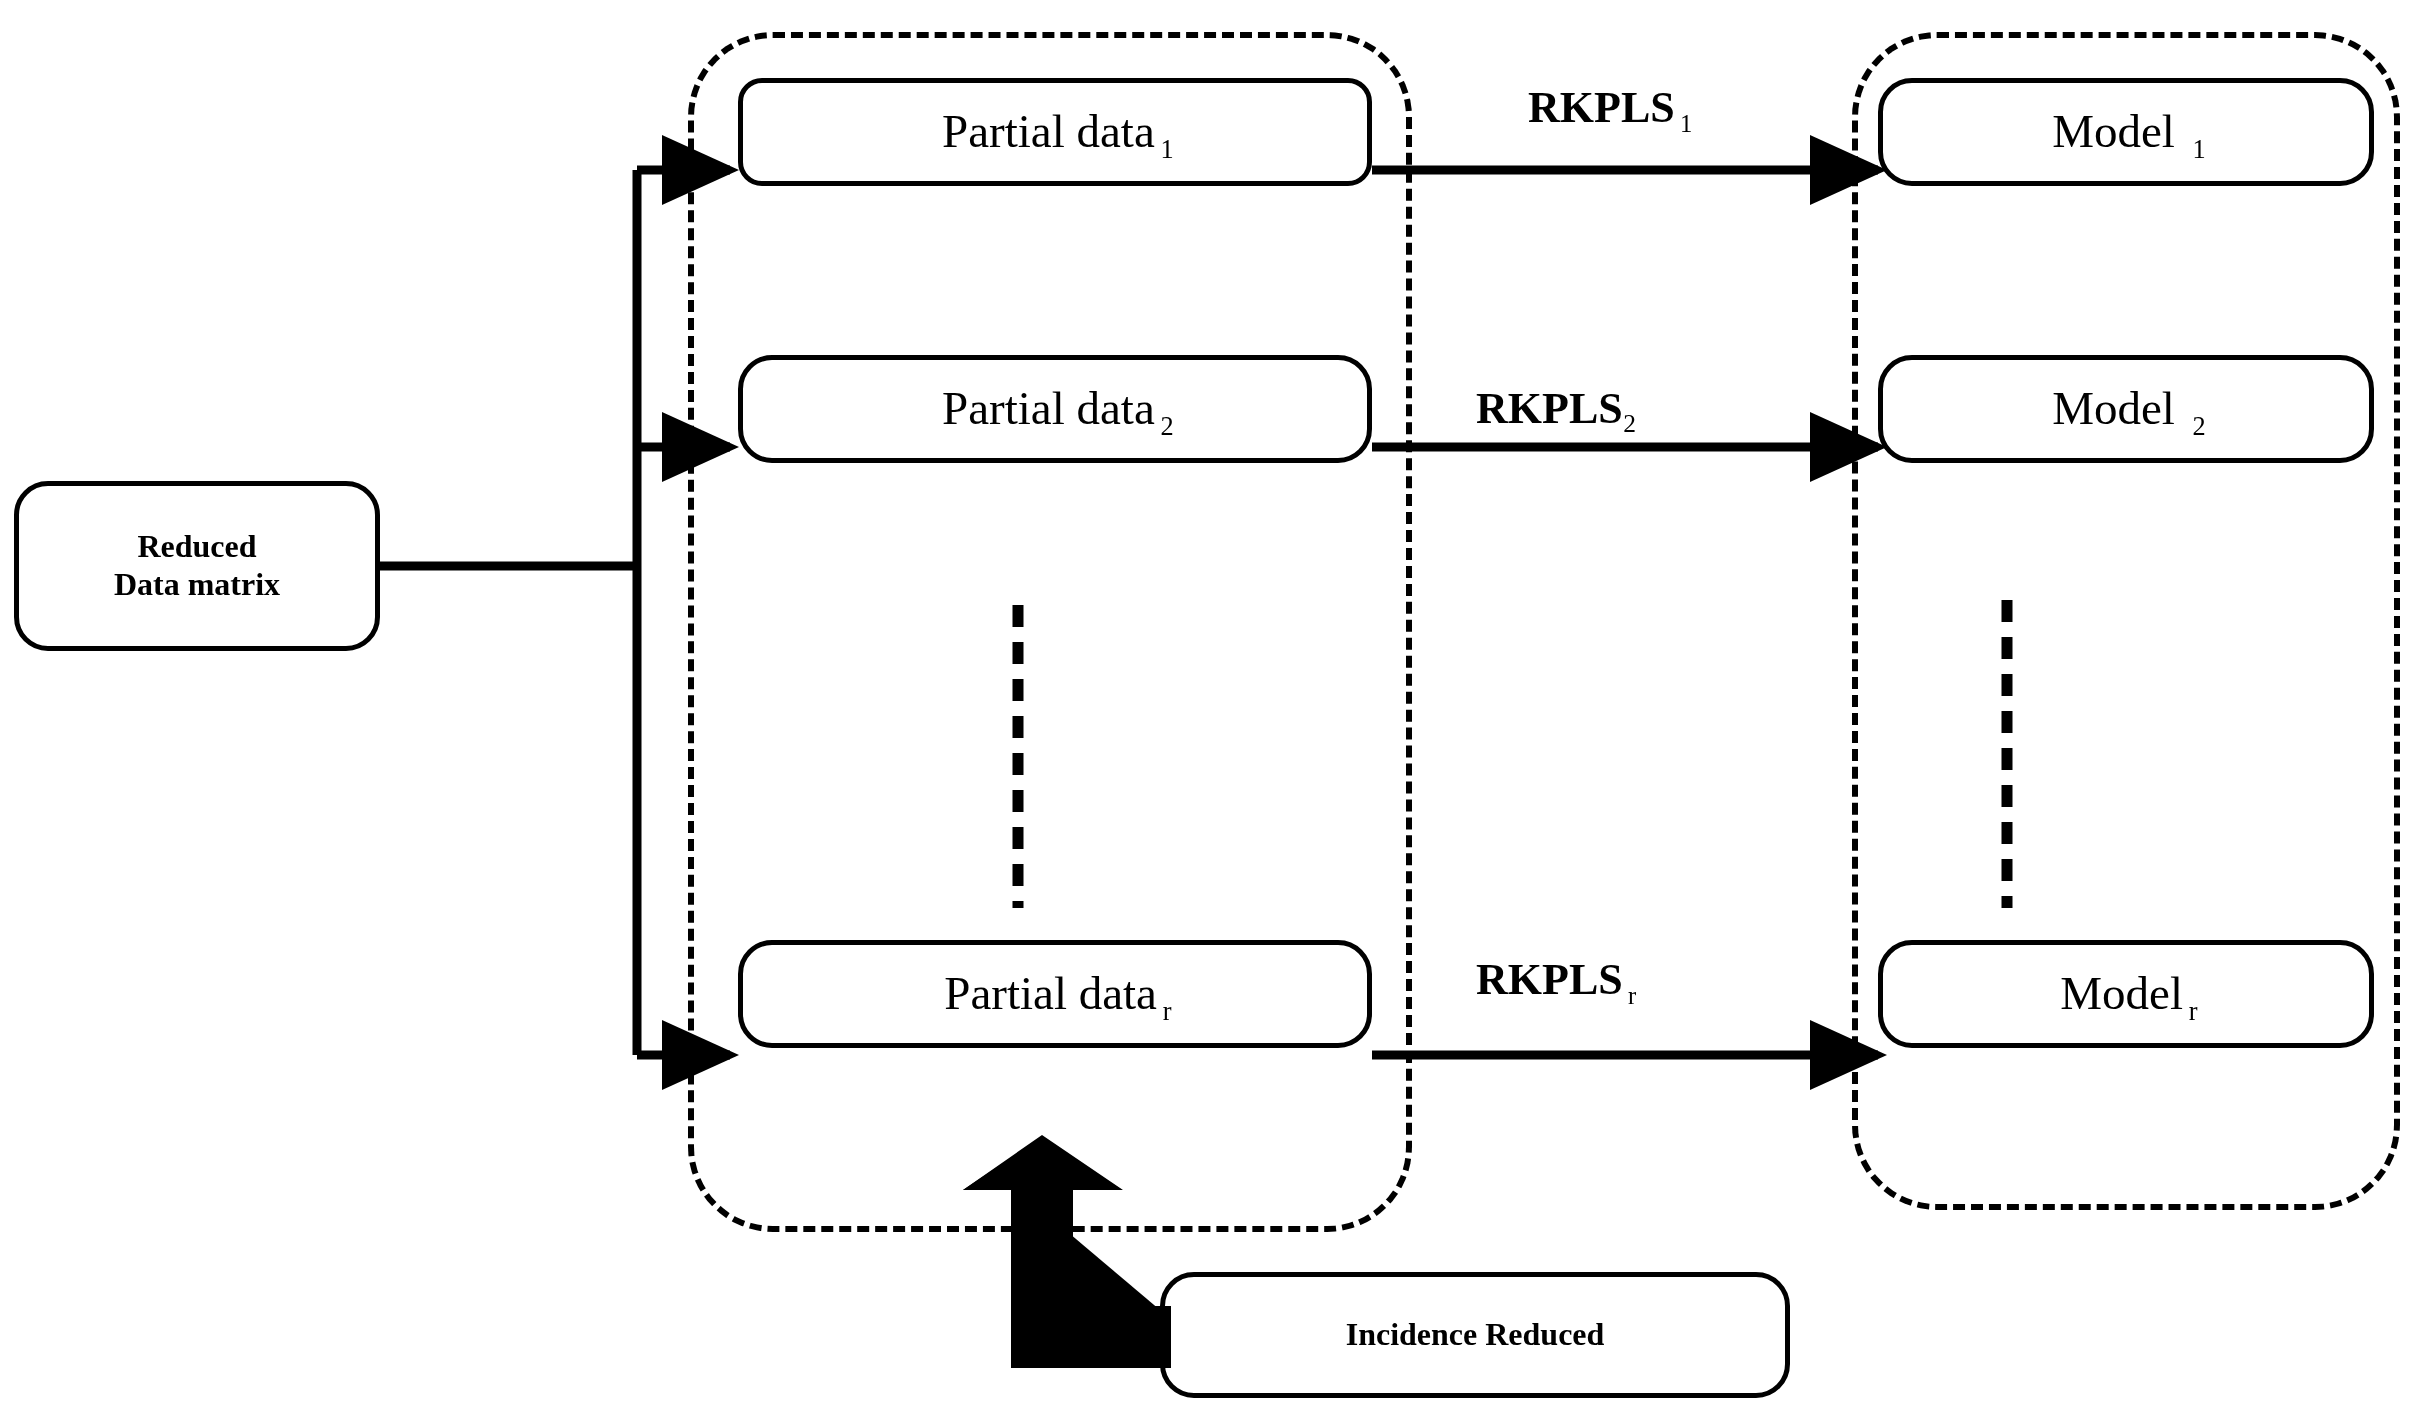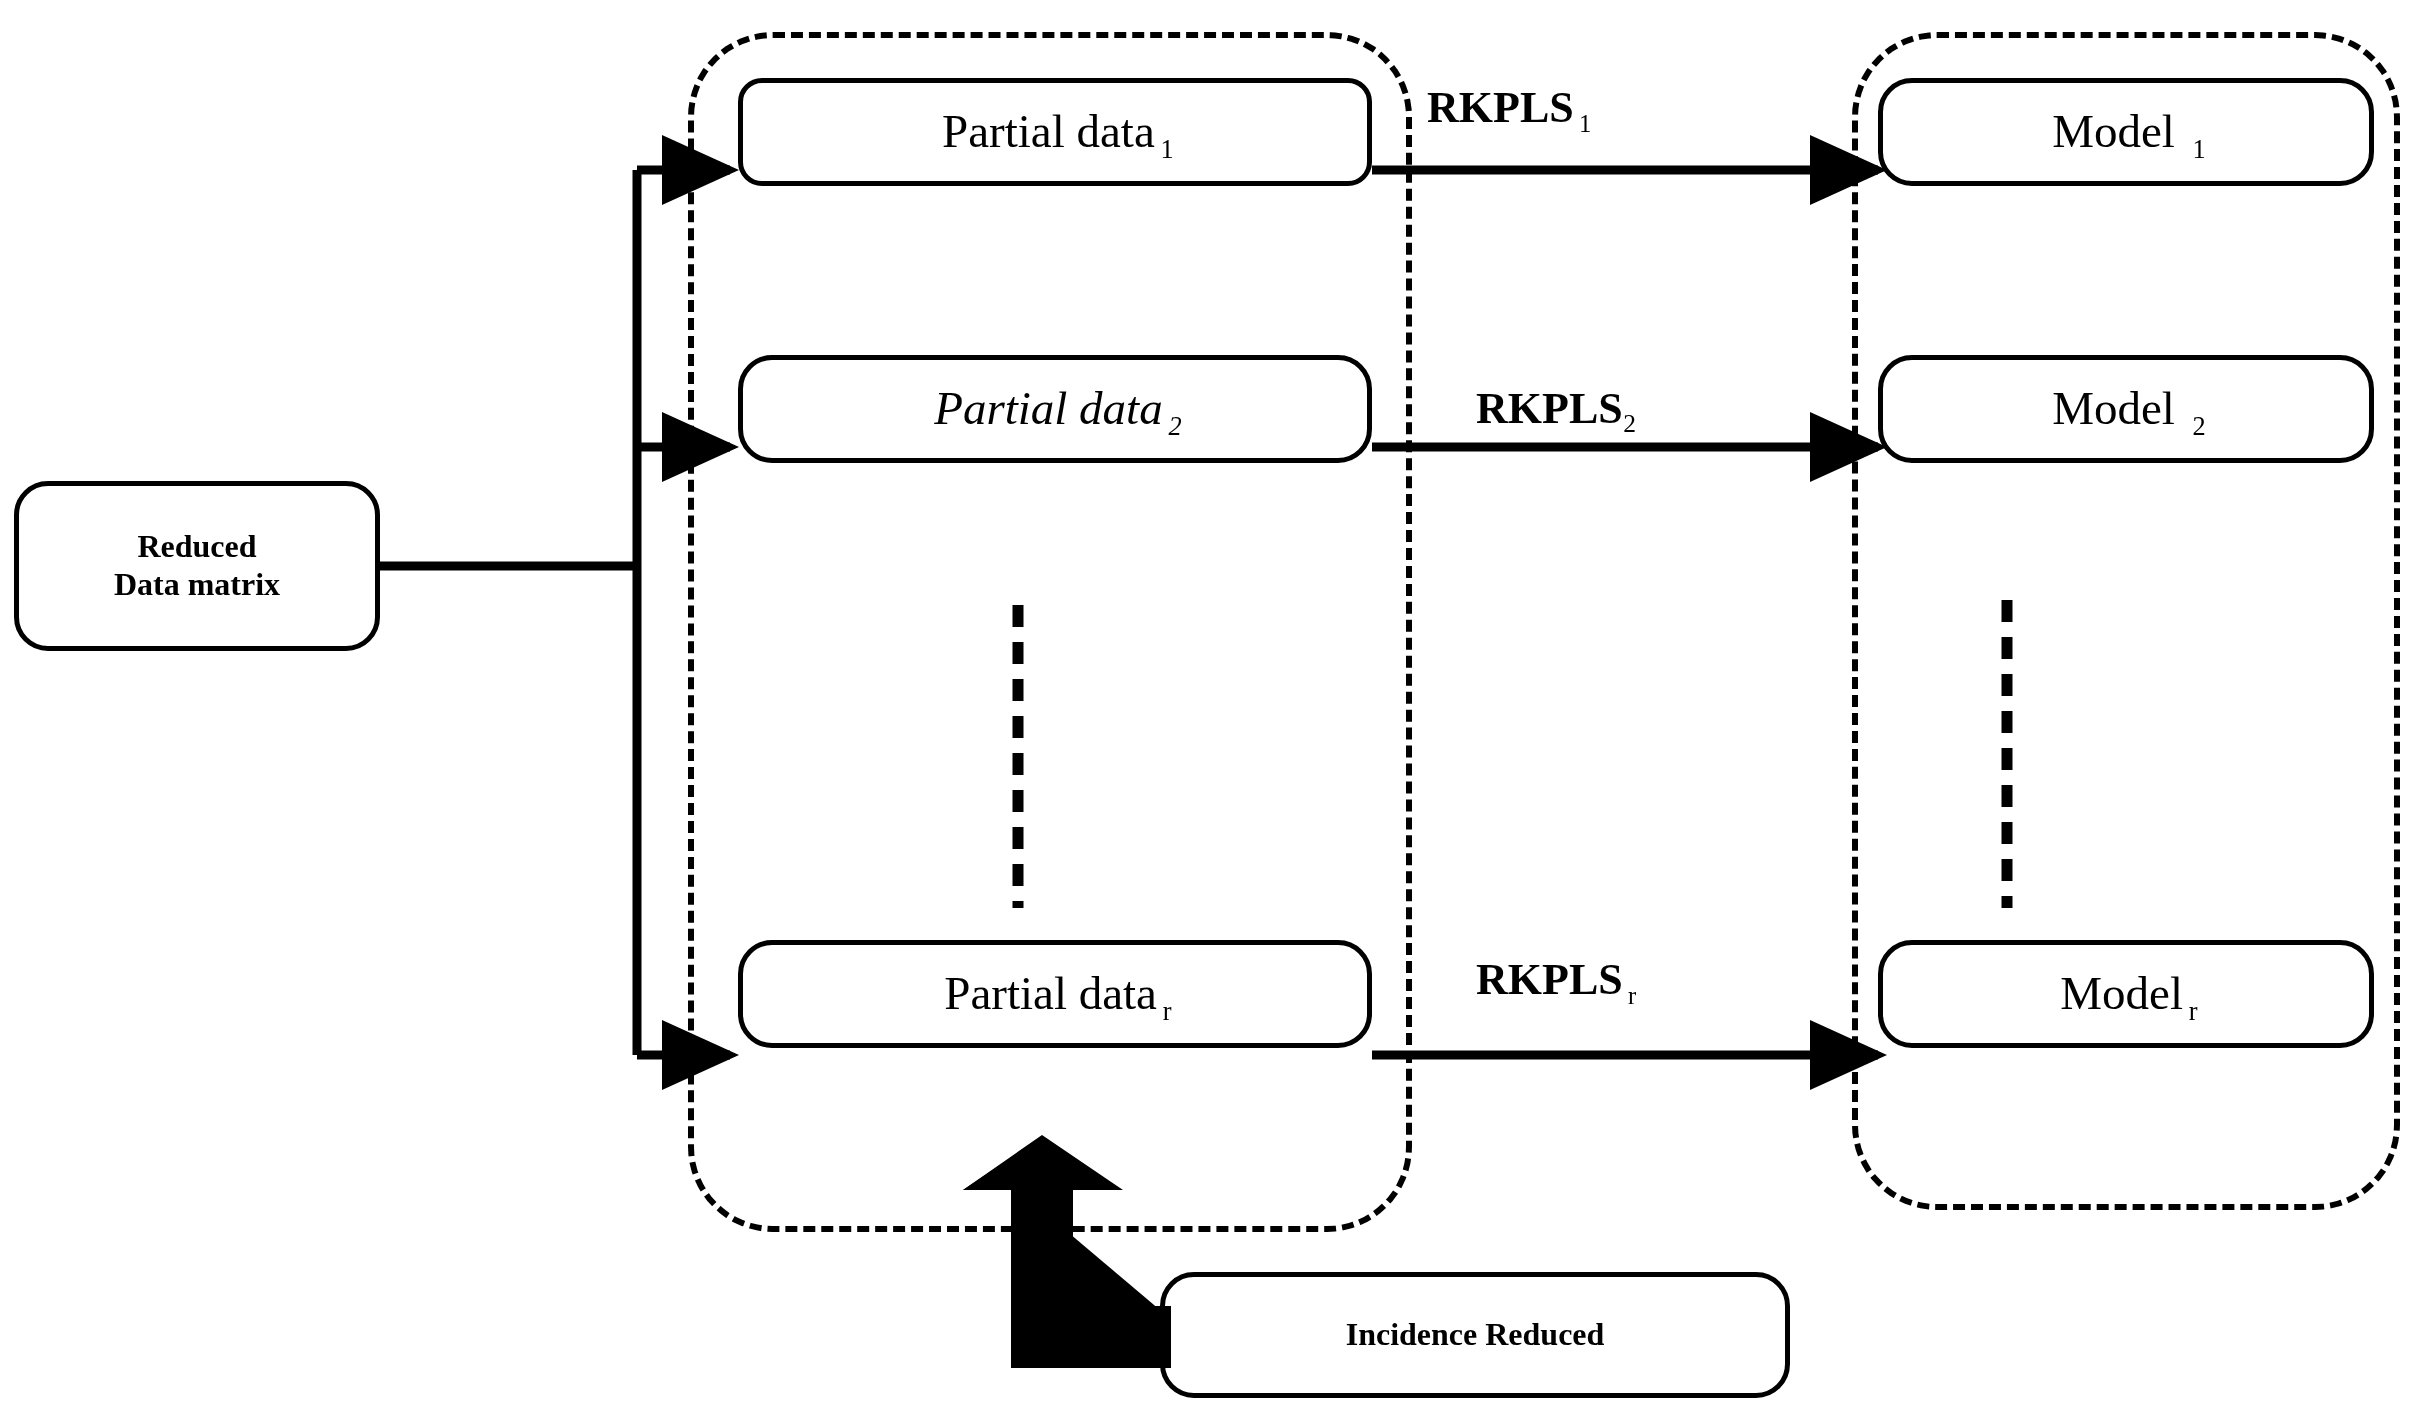--- a/index.html
+++ b/index.html
@@ -144,21 +144,21 @@
     </span>
   </div>
 
   <div class="node" style="left:738px; top:78px; width:634px; height:104px; border-radius:24px; height:108px;">
     <span class="label label-regular">
       <span>Partial data</span><sub class="sb">1</sub>
     </span>
   </div>
   <div class="node" style="left:738px; top:78px; width:634px; height:108px; border:none; background:transparent;"></div>
 
-  <div class="node" style="left:738px; top:355px; width:634px; height:108px;font-style:italic;">
+  <div class="node" style="left:738px; top:355px; width:634px; height:108px;">
     <span class="label label-regular">
       <span>Partial data</span><sub class="sb">2</sub>
     </span>
   </div>
 
   <div class="node" style="left:738px; top:940px; width:634px; height:108px;text-align:center;">
     <span class="label label-regular">
       <span>Partial data</span><sub class="sb">r</sub>
     </span>
   </div>
@@ -174,21 +174,21 @@
       <span>Model </span><sub class="sb">2</sub>
     </span>
   </div>
 
   <div class="node" style="left:1878px; top:940px; width:496px; height:108px;">
     <span class="label label-regular">
       <span>Model</span><sub class="sb">r</sub>
     </span>
   </div>
 
-  <div class="edge-label" style="left:1427px; top:82px;font-family:Liberation Serif, serif;">
+  <div class="edge-label" style="left:1528px; top:82px;font-family:Liberation Serif, serif;">
     <span>RKPLS</span><sub class="sb">1</sub>
   </div>
   <div class="edge-label" style="left:1476px; top:383px;">
     <span>RKPLS</span><sub class="sb-tight">2</sub>
   </div>
   <div class="edge-label" style="left:1476px; top:954px;">
     <span>RKPLS</span><sub class="sb">r</sub>
   </div>
 
   <div class="node" style="left:1160px; top:1272px; width:630px; height:126px;">

